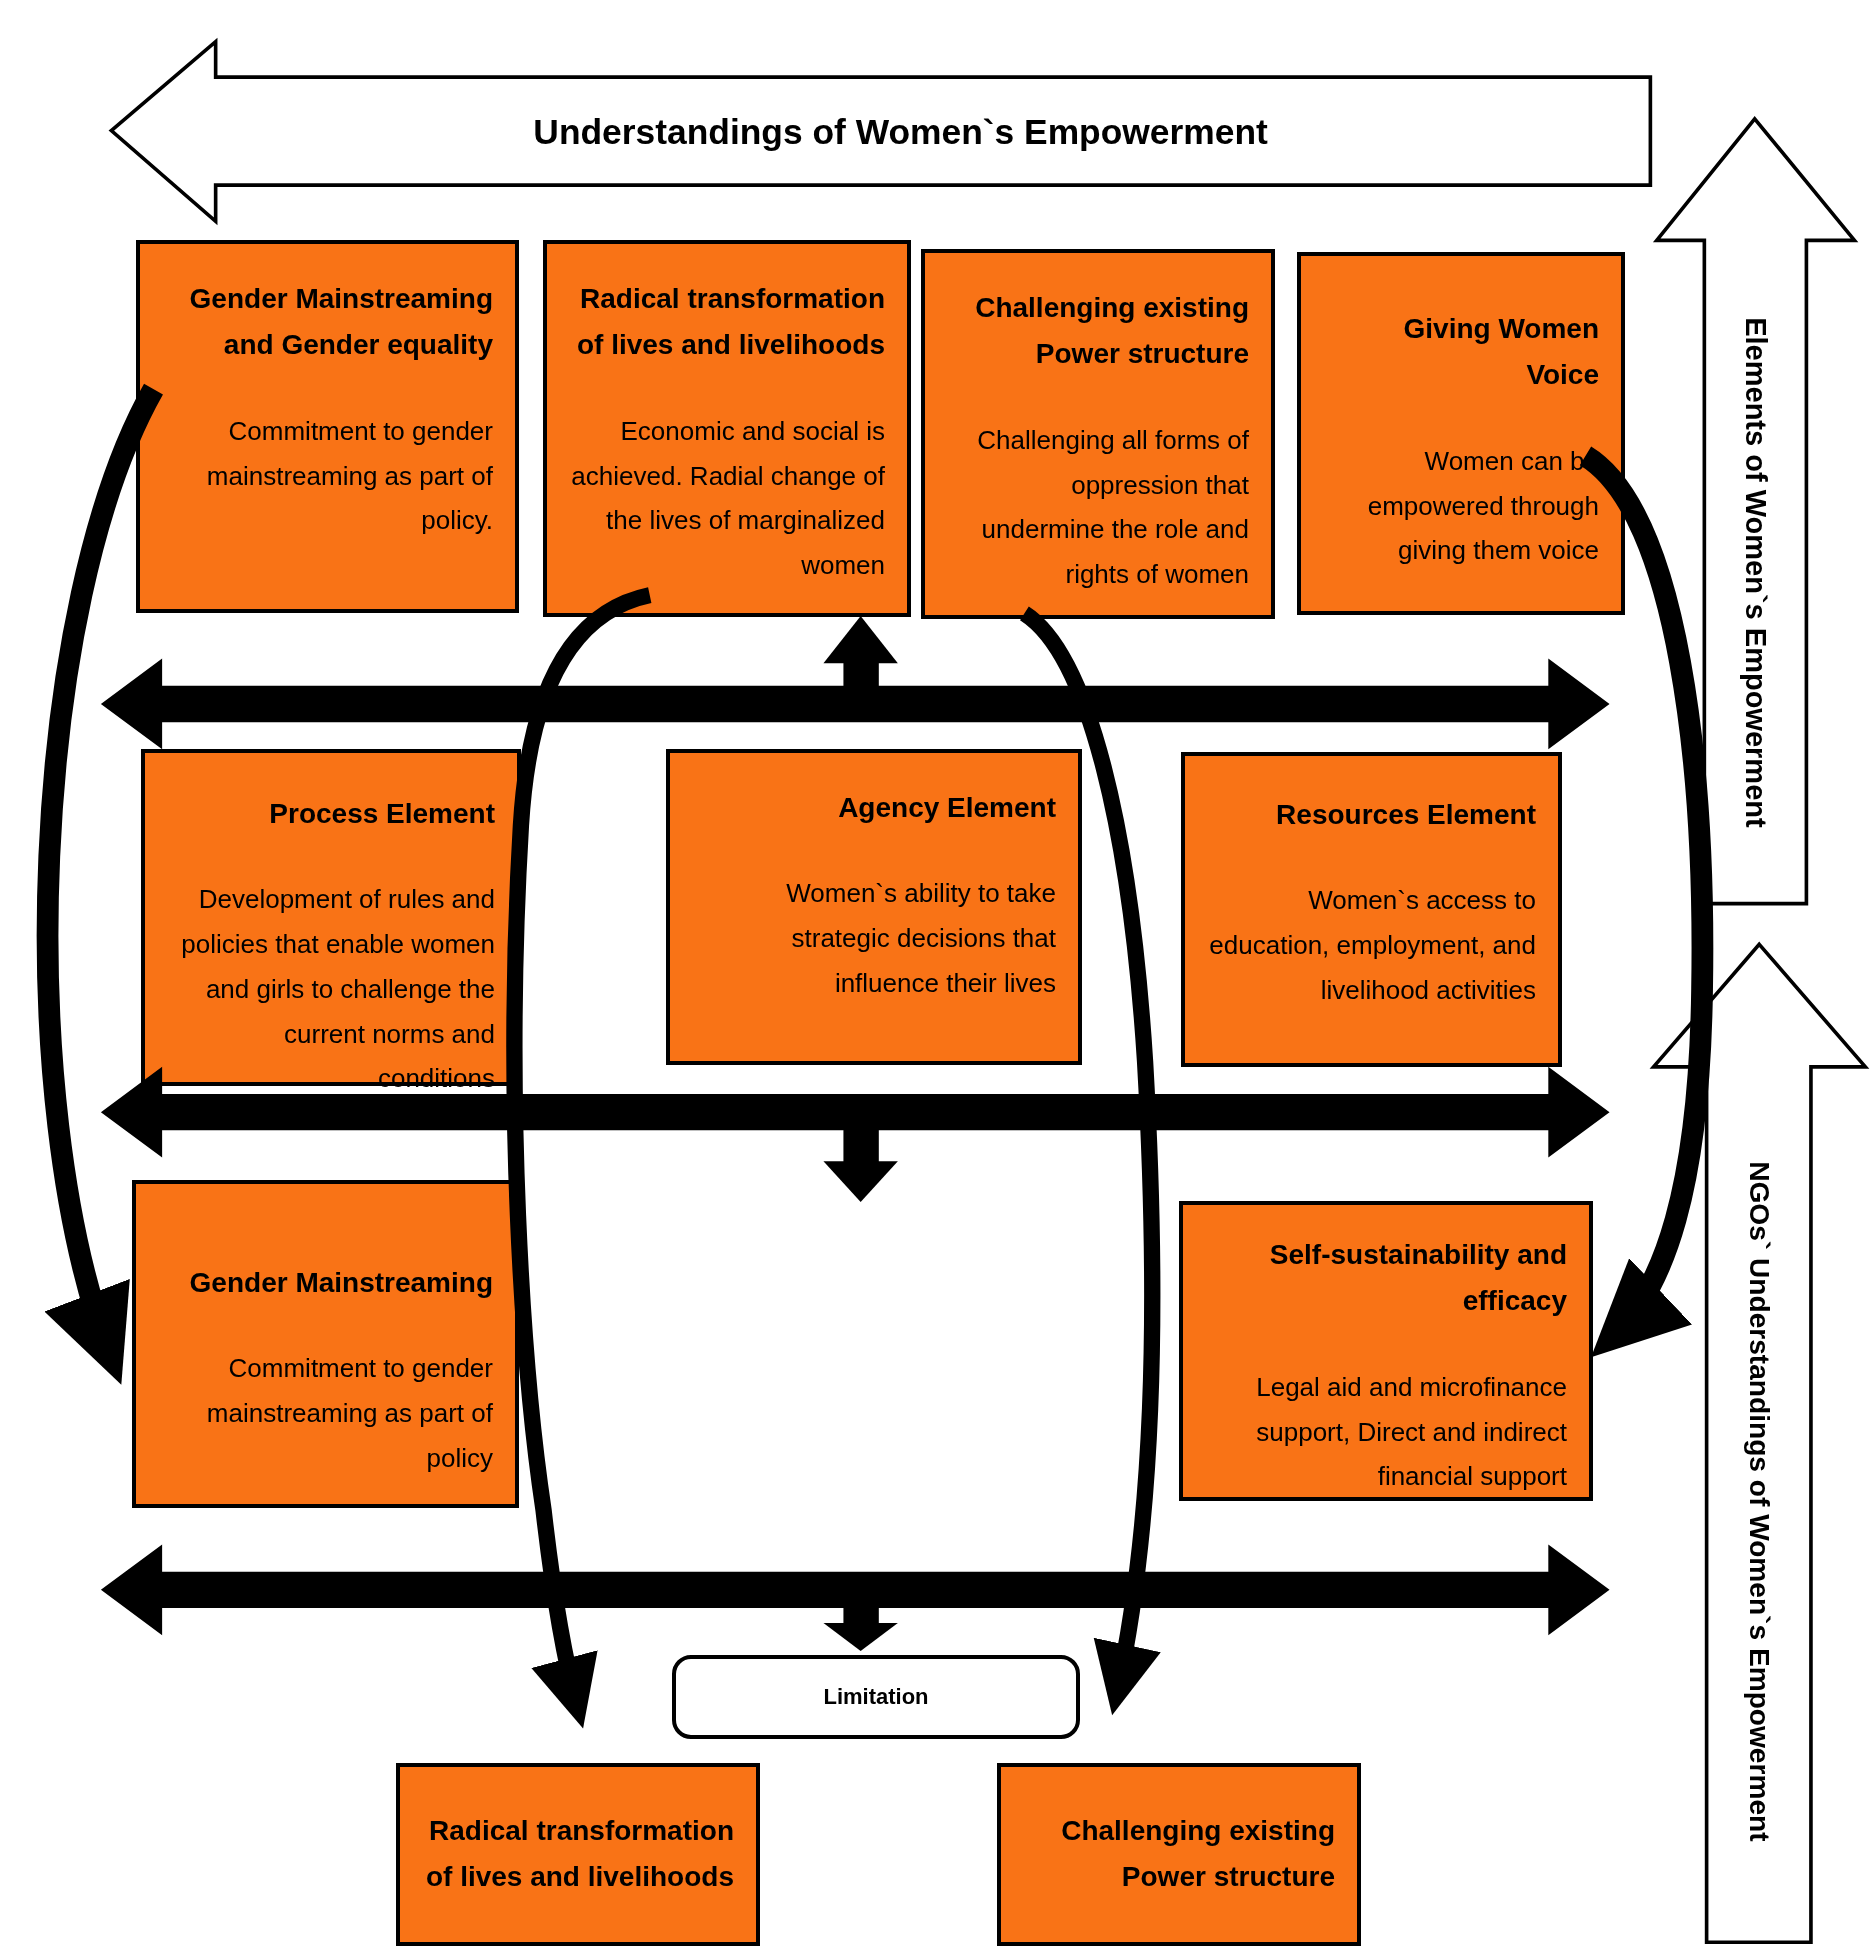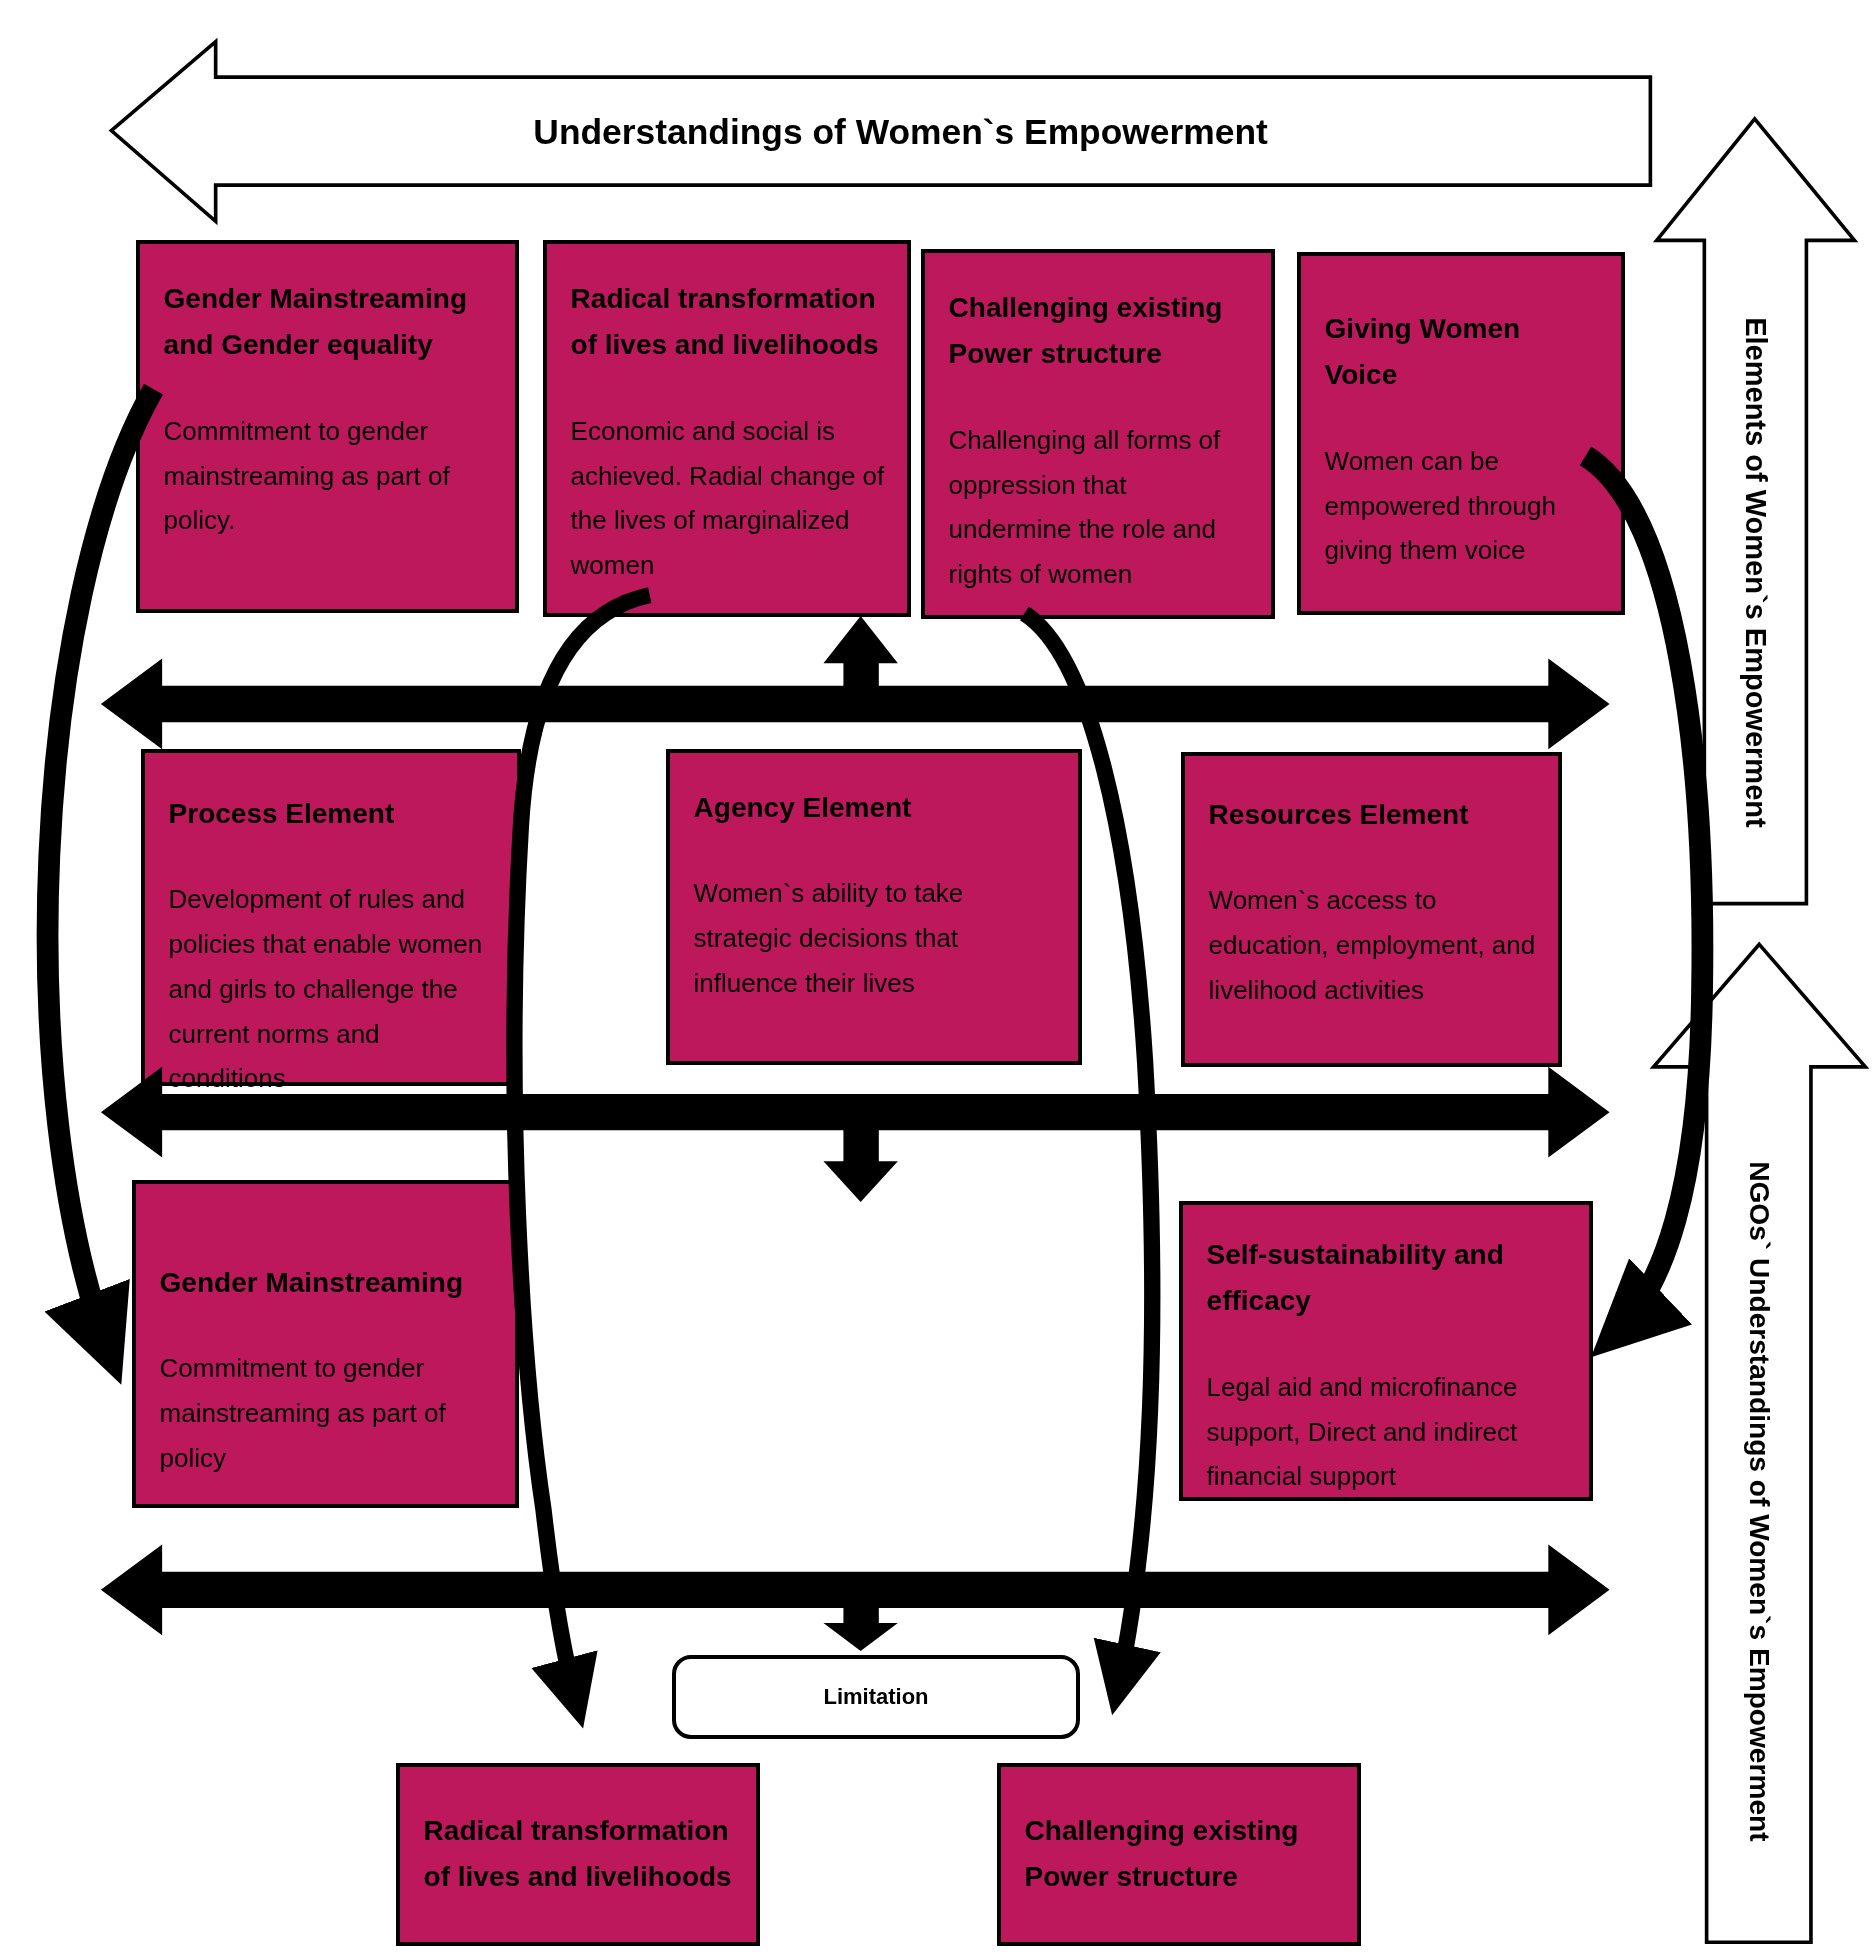--- a/index.html
+++ b/index.html
@@ -7,27 +7,28 @@
     position:relative;
     width:1876px;
     height:1955px;
     background:#ffffff;
     font-family:"Liberation Sans", sans-serif;
     color:#000;
     overflow:hidden;
   }
   .box{
     position:absolute;
-    background:#be185d;
+    background:#f97316;
     border:4.1px solid #000000;
     box-sizing:border-box;
     padding:32px 22px 18px 23.6px;
     font-size:26px;
     line-height:1.72;
     color:#000;
+    text-align:right;
   }
   .box .title{
     display:block;
     font-weight:700;
     font-size:28px;
     line-height:1.66;
     margin-bottom:40px;
   }
   .box .body{display:block;}
   .box.title-only{padding-top:41px;}

